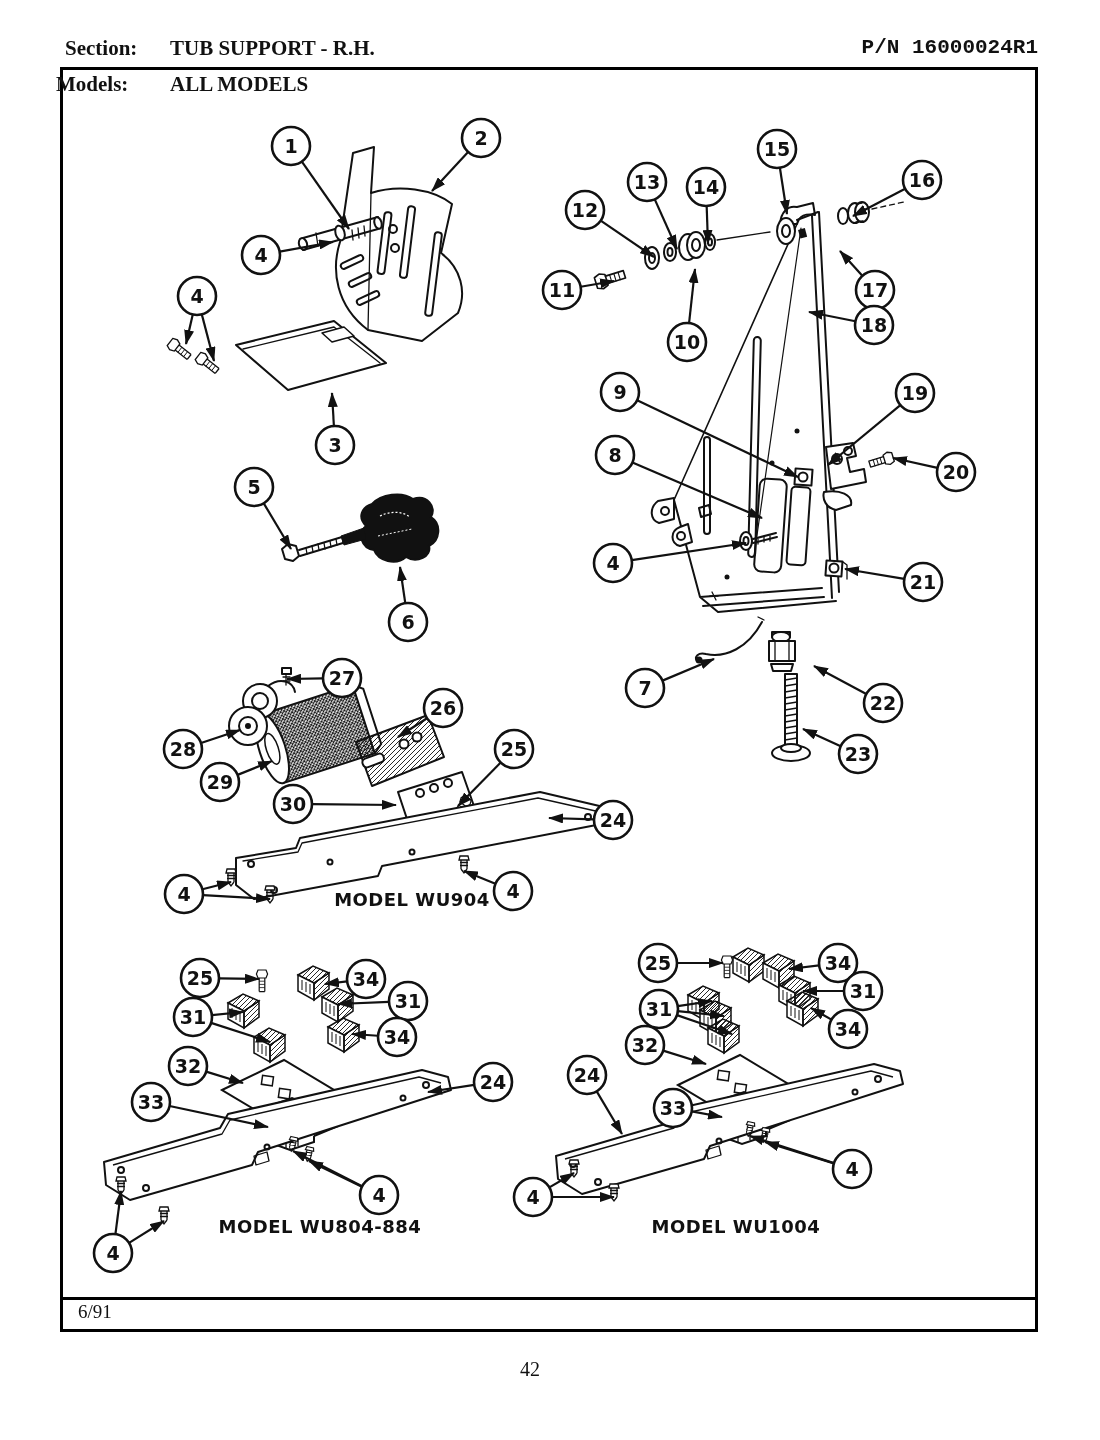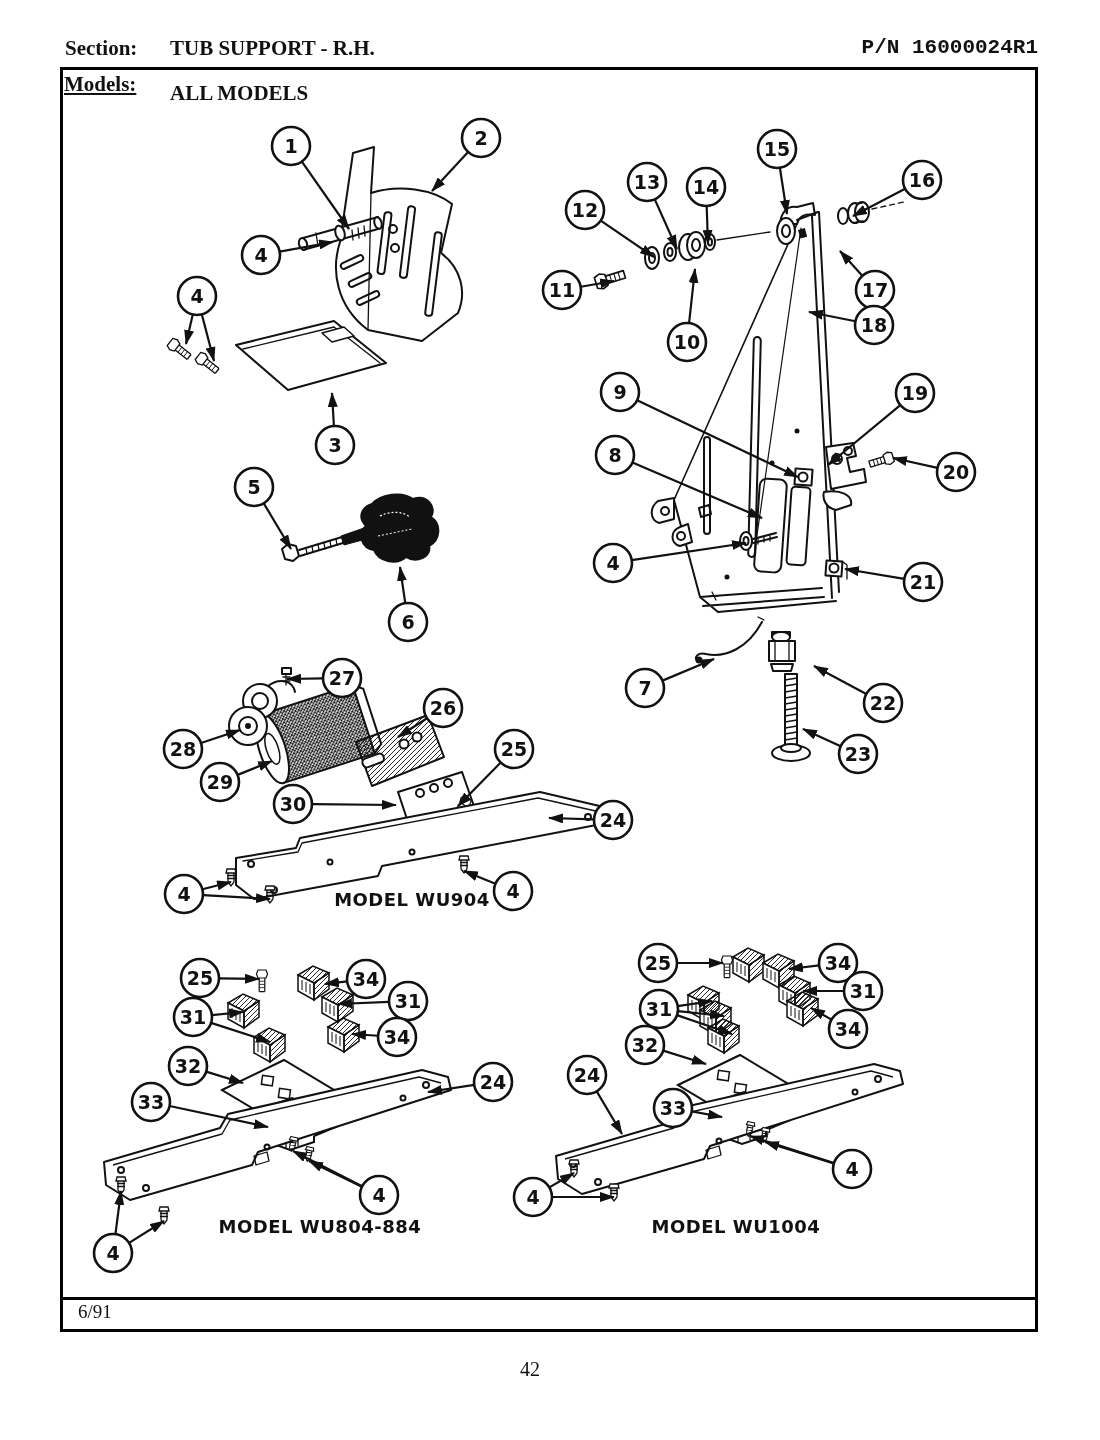--- a/index.html
+++ b/index.html
@@ -19,22 +19,22 @@
   .callout-num{font:700 19px "DejaVu Sans",sans-serif;text-anchor:middle;fill:#111;}
   .model-label{font:700 18px "DejaVu Sans",sans-serif;text-anchor:middle;fill:#111;letter-spacing:.5px;}
 </style>
 </head>
 <body>
 
 <div class="abs hdr" style="left:65px;top:36px;text-align:right;">Section:</div>
 <div class="abs hdr" style="left:170px;top:36px;">TUB SUPPORT - R.H.</div>
 <div class="abs hdr" style="left:738px;top:36px;width:300px;text-align:right;font-family:Liberation Mono, monospace;">P/N 16000024R1</div>
 <div class="abs frame"></div>
-<div class="abs hdr" style="left:64px;top:72px;text-decoration:underline;">Models:</div>
-<div class="abs hdr" style="left:170px;top:72px;margin-top:9px;">ALL MODELS</div>
+<div class="abs hdr" style="left:56px;top:72px;">Models:</div>
+<div class="abs hdr" style="left:170px;top:72px;">ALL MODELS</div>
 <div class="abs footline"></div>
 <div class="abs footdate">6/91</div>
 <div class="abs pagenum">42</div>
 
 <svg id="diagram-svg" width="1100" height="1440" viewBox="0 0 1100 1440">
   <defs>
     <marker id="ah" markerWidth="16" markerHeight="10" refX="14" refY="5" orient="auto" markerUnits="userSpaceOnUse">
       <path d="M0,0 L15,5 L0,10 Z" fill="#111"></path>
     </marker>
     <pattern id="xh" width="3.6" height="3.6" patternUnits="userSpaceOnUse">

